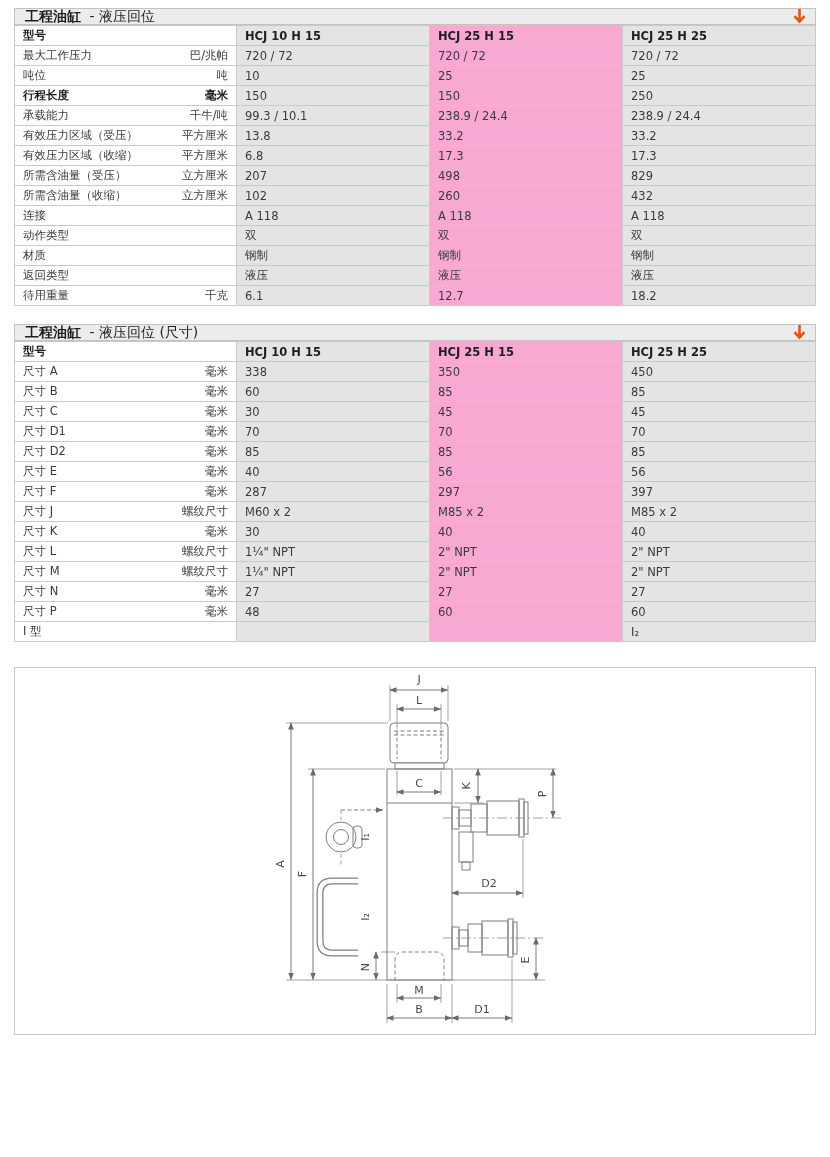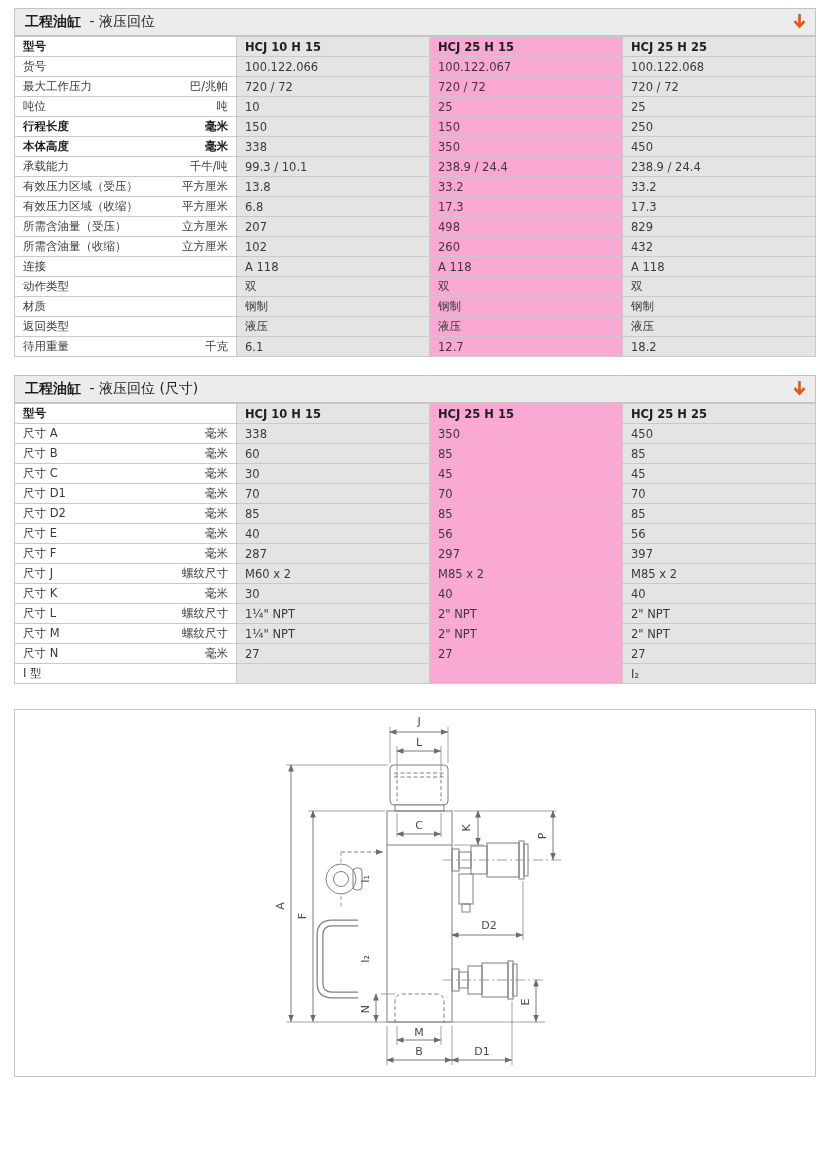--- a/index.html
+++ b/index.html
@@ -3,21 +3,21 @@
 <meta charset="utf-8">
 <style>
   * { box-sizing: border-box; }
   html,body { margin:0; padding:0; background:#fff; }
   body { font-family:"DejaVu Sans","Liberation Sans",sans-serif; color:#333; }
   .page { width:830px; height:1157px; position:relative; background:#fff; overflow:hidden; }
   .section { margin:8px 14px 0 14px; }
   .section + .section { margin-top:18px;border-radius:6px; }
 
   .title-bar {
-    border:1px solid #c3c3c3; background:#ececec; height:28px;
+    border:1px solid #c3c3c3; background:#ececec; height:17px;
     display:flex; align-items:center; justify-content:space-between;
     padding:0 6px 0 10px;
   }
   .title-text { font-size:14px; color:#1f1f1f; white-space:nowrap; }
   .title-text .t-strong { font-weight:bold; }
   .title-text .t-rest { font-weight:normal; margin-left:4px; }
   .arrow-btn { background:none; border:none; padding:0 2px; cursor:pointer; line-height:0; }
 
   table.spec { border-collapse:collapse; width:100%; table-layout:fixed; font-size:11.5px; }
   table.spec td { border:1px solid #c9c9c9; height:20px; padding:1px 8px; vertical-align:middle;
@@ -65,29 +65,20 @@
           <col>
           <col>
         </colgroup>
       <tbody>
         <tr class="head-row">
           <td class="label-cell">型号</td>
           <td class="c1">HCJ 10 H 15</td>
           <td class="c2">HCJ 25 H 15</td>
           <td class="c3">HCJ 25 H 25</td>
         </tr>
-      <tr>
-      <td class="label-cell">
-        <span class="lbl">货号</span>
-        <span class="unit"></span>
-      </td>
-      <td class="c1">100.122.066</td>
-      <td class="c2">100.122.067</td>
-      <td class="c3">100.122.068</td>
-    </tr>
           <tr>
       <td class="label-cell">
         <span class="lbl">最大工作压力</span>
         <span class="unit">巴/兆帕</span>
       </td>
       <td class="c1">720 / 72</td>
       <td class="c2">720 / 72</td>
       <td class="c3">720 / 72</td>
     </tr>
           <tr>
@@ -100,29 +91,20 @@
       <td class="c3">25</td>
     </tr>
           <tr class="row-bold">
       <td class="label-cell">
         <span class="lbl">行程长度</span>
         <span class="unit">毫米</span>
       </td>
       <td class="c1">150</td>
       <td class="c2">150</td>
       <td class="c3">250</td>
-    </tr>
-          <tr class="row-bold">
-      <td class="label-cell">
-        <span class="lbl">本体高度</span>
-        <span class="unit">毫米</span>
-      </td>
-      <td class="c1">338</td>
-      <td class="c2">350</td>
-      <td class="c3">450</td>
     </tr>
           <tr>
       <td class="label-cell">
         <span class="lbl">承载能力</span>
         <span class="unit">千牛/吨</span>
       </td>
       <td class="c1">99.3 / 10.1</td>
       <td class="c2">238.9 / 24.4</td>
       <td class="c3">238.9 / 24.4</td>
     </tr>
@@ -340,20 +322,29 @@
       <td class="label-cell">
         <span class="lbl">尺寸 N</span>
         <span class="unit">毫米</span>
       </td>
       <td class="c1">27</td>
       <td class="c2">27</td>
       <td class="c3">27</td>
     </tr>
           <tr>
       <td class="label-cell">
+        <span class="lbl">尺寸 P</span>
+        <span class="unit">毫米</span>
+      </td>
+      <td class="c1">48</td>
+      <td class="c2">60</td>
+      <td class="c3">60</td>
+    </tr>
+          <tr>
+      <td class="label-cell">
         <span class="lbl">I 型</span>
         <span class="unit"></span>
       </td>
       <td class="c1"></td>
       <td class="c2"></td>
       <td class="c3">I₂</td>
     </tr>
         </tbody>
     </table>
   </div>

